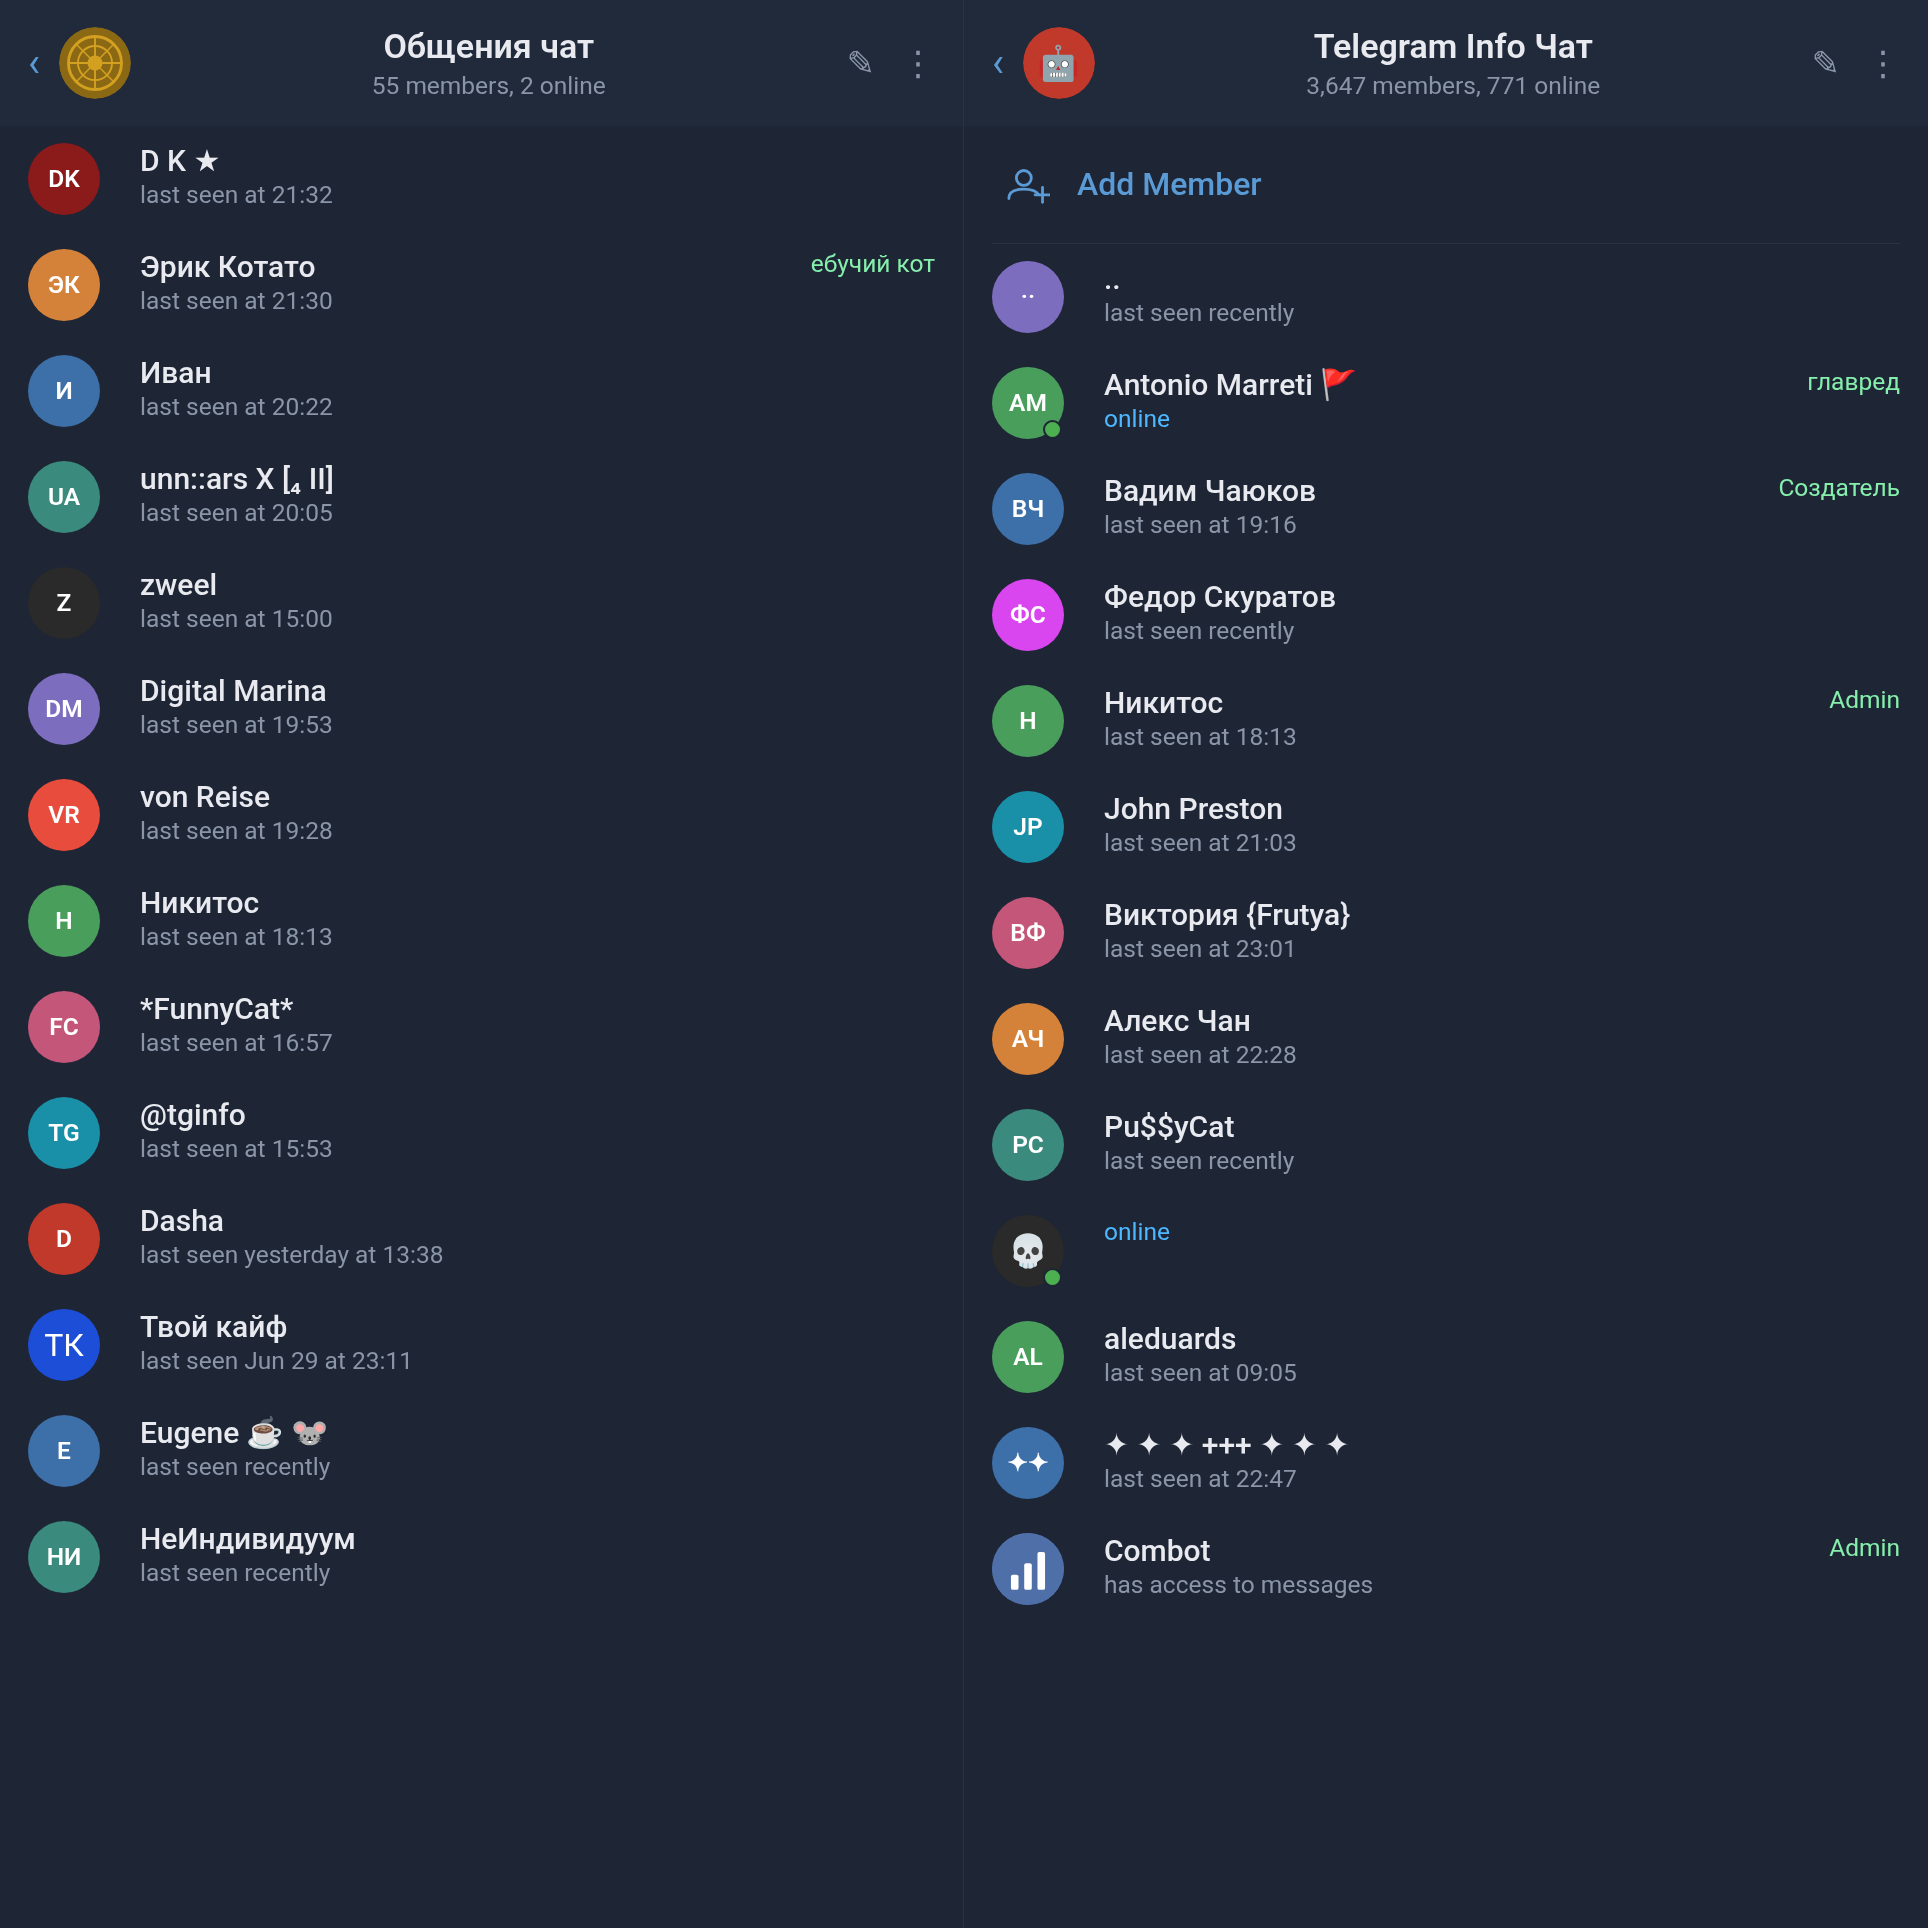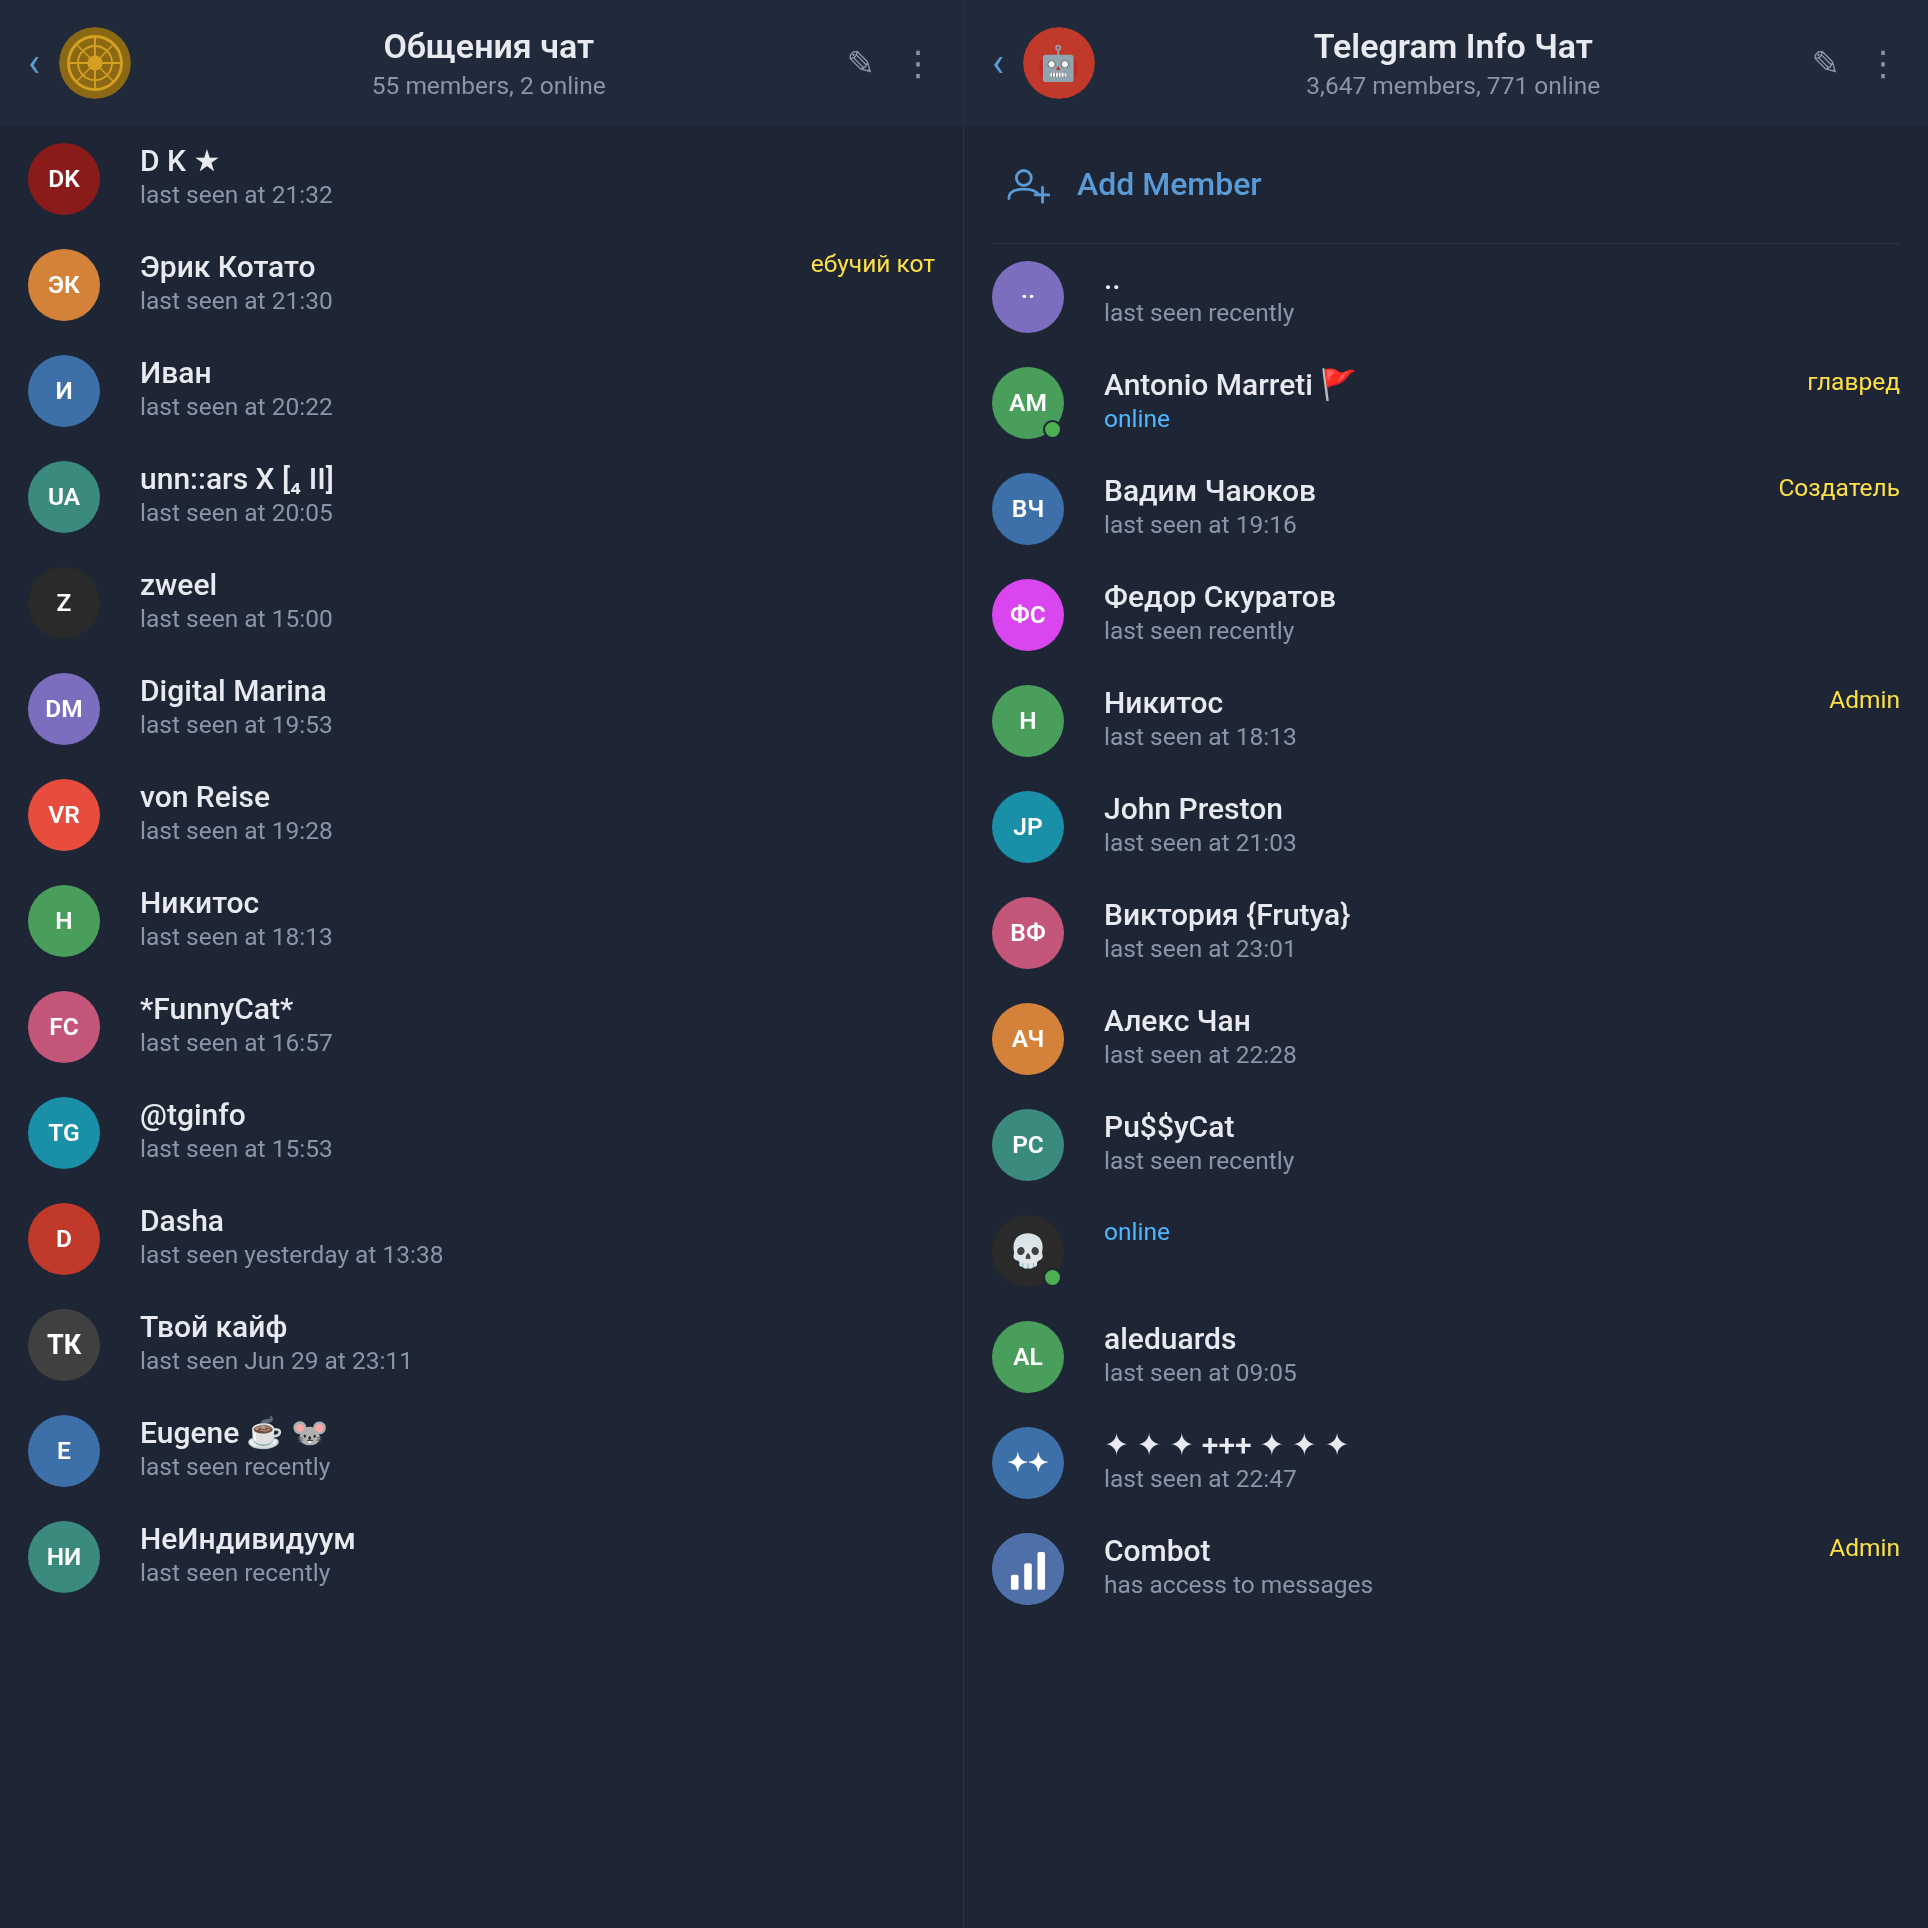--- a/index.html
+++ b/index.html
@@ -162,21 +162,21 @@
       color: #8a96a8;
       font-size: 24.5px;
       margin-top: 2.8px;
     }
 
     .member-status.online {
       color: #4db8ff;
     }
 
     .member-badge {
-      color: #fde047;
+      color: #86efac;
       font-size: 24.5px;
       flex-shrink: 0;
     }
 
     
     .online-dot {
       position: absolute;
       bottom: 17px;
       left: 79px;
       width: 19px;
@@ -294,21 +294,21 @@
         </div>
       </div>
       <div class="member-row">
         <div class="avatar" style="background: rgb(192, 57, 43); font-size: 24.5px; font-weight: 600;">D</div>
         <div class="member-info">
           <div class="member-name">Dasha</div>
           <div class="member-status">last seen yesterday at 13:38</div>
         </div>
       </div>
       <div class="member-row">
-        <div class="avatar" style="background: #404040; font-size: 27px; font-weight: 700;">ТК</div>
+        <div class="avatar" style="background: #1d4ed8; font-size: 32px; font-weight: 400;">ТК</div>
         <div class="member-info">
           <div class="member-name">Твой кайф</div>
           <div class="member-status">last seen Jun 29 at 23:11</div>
         </div>
       </div>
       <div class="member-row">
         <div class="avatar" style="background: rgb(61, 111, 168); font-size: 24.5px; font-weight: 600;">E</div>
         <div class="member-info">
           <div class="member-name">Eugene ☕ 🐭</div>
           <div class="member-status">last seen recently</div>

